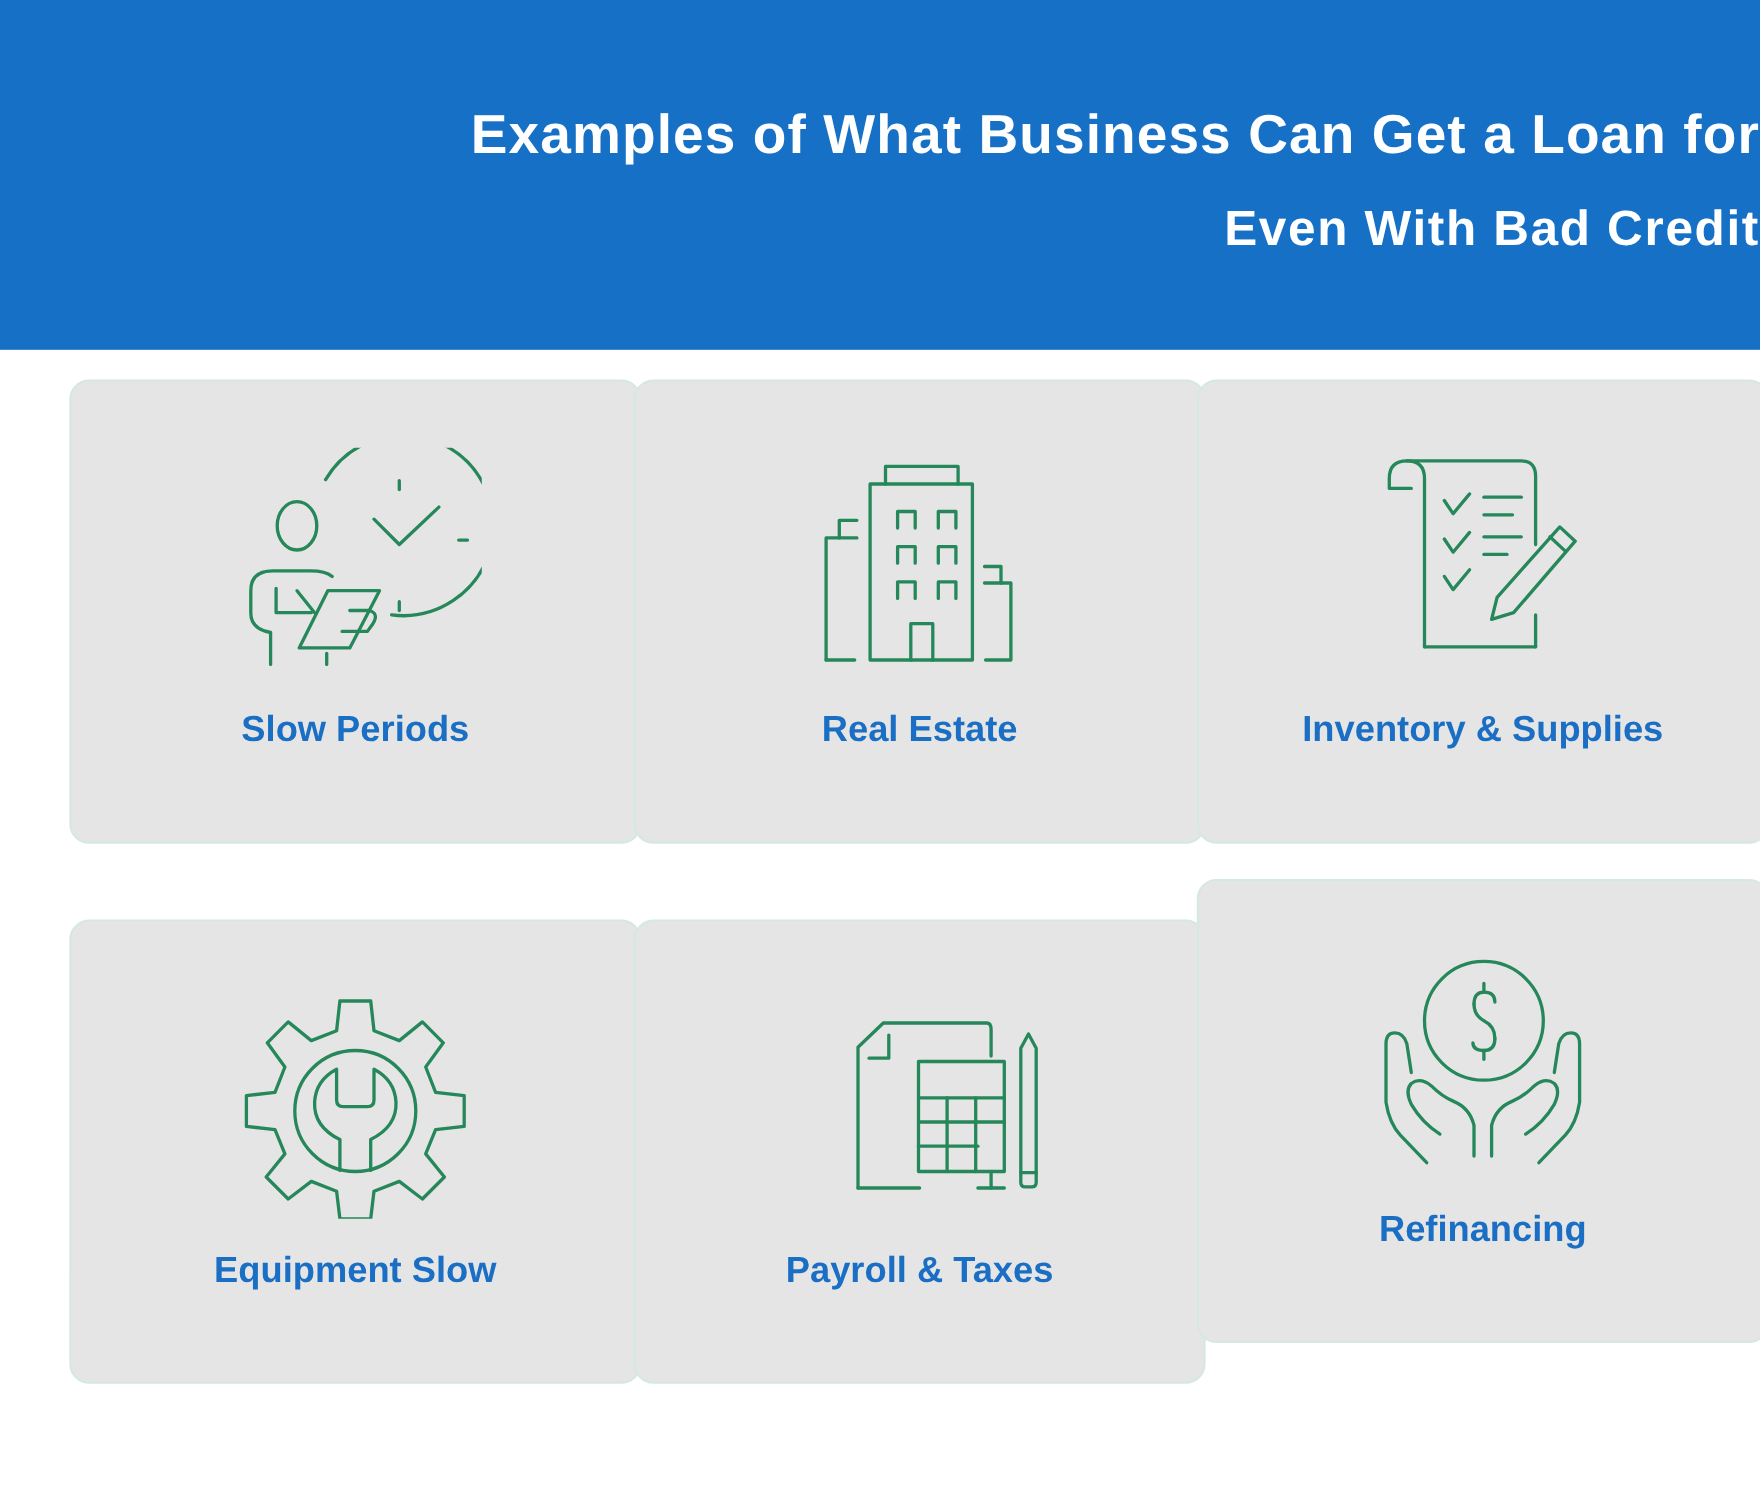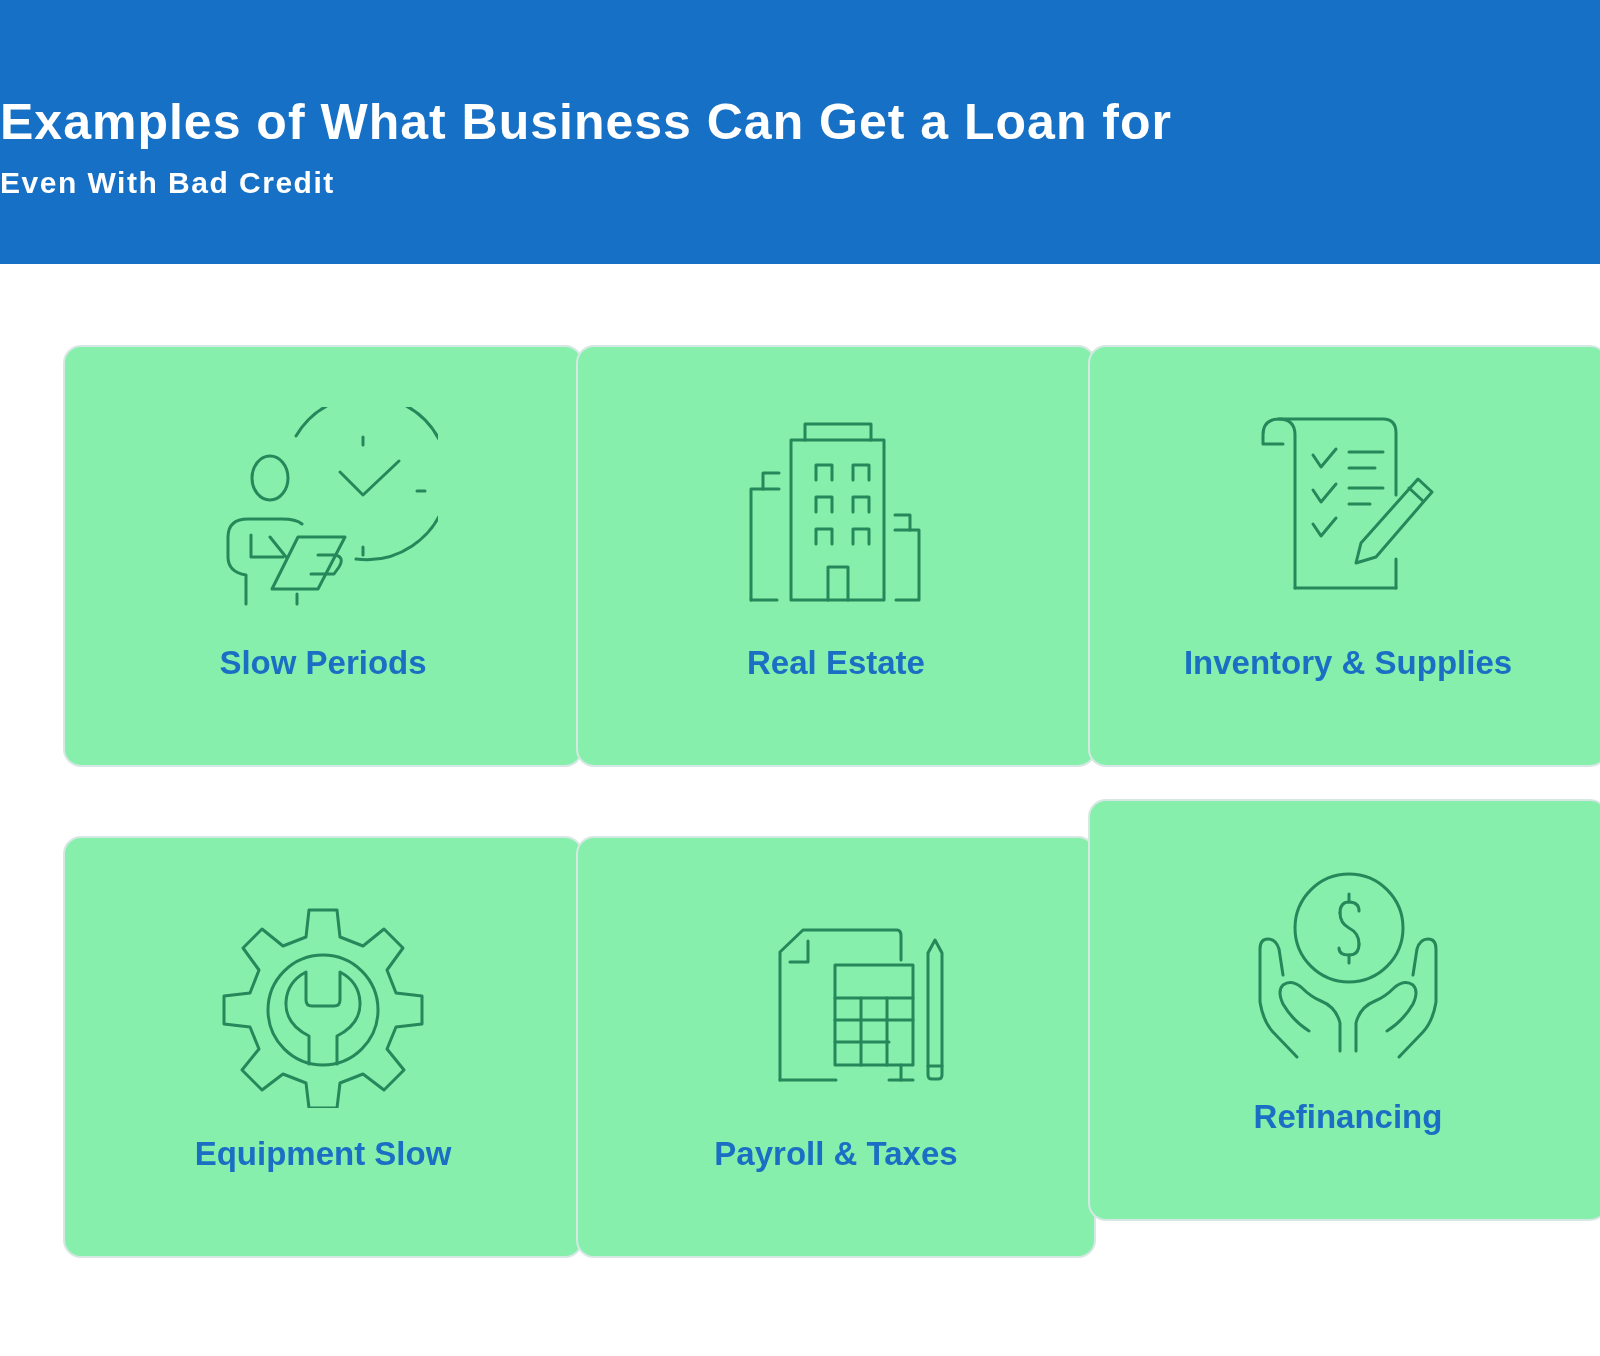--- a/index.html
+++ b/index.html
@@ -1,34 +1,34 @@
 <!DOCTYPE html>
 <html><head>
 <meta charset="utf-8">
 <style>
   html, body { margin: 0; padding: 0; }
   body {
     width: 1600px; height: 1356px; background: #ffffff; position: relative; overflow: hidden;
     font-family: "Liberation Sans", "DejaVu Sans", sans-serif;
   }
   .header {
-    position: absolute; left: 0; top: 0; width: 1600px; height: 264px;
-    background: #1570C6; color: #fff; text-align: left;
+    position: absolute; left: 0; top: 0; width: 1600px; height: 318px;
+    background: #1570C6; color: #fff; text-align: right;
   }
   .title {
     position: absolute; left: 0; right: 0; top: 92px;
     font-size: 50px; font-weight: bold; letter-spacing: 1px; line-height: 60px;
   }
   .subtitle {
-    position: absolute; left: 0; right: 0; top: 159px;
-    font-size: 30px; font-weight: bold; letter-spacing: 1.5px; line-height: 48px;
+    position: absolute; left: 0; right: 0; top: 184px;
+    font-size: 45px; font-weight: bold; letter-spacing: 1.5px; line-height: 48px;
   }
   .card {
     position: absolute; width: 520px; height: 422px; box-sizing: border-box;
-    border: 2px solid #D6E8E3; border-radius: 18px; background: #86efac;
+    border: 2px solid #D6E8E3; border-radius: 18px; background: #e5e5e5;
   }
   .card .icon {
     position: absolute; left: 50%; top: 60px; width: 230px; height: 210px;
     transform: translateX(-50%);
   }
   .card .icon svg { width: 230px; height: 210px; }
   .card .label {
     position: absolute; left: 0; right: 0; top: 296px; text-align: center;
     color: #1A6FC4; font-size: 33px; font-weight: bold; line-height: 40px;
   }

